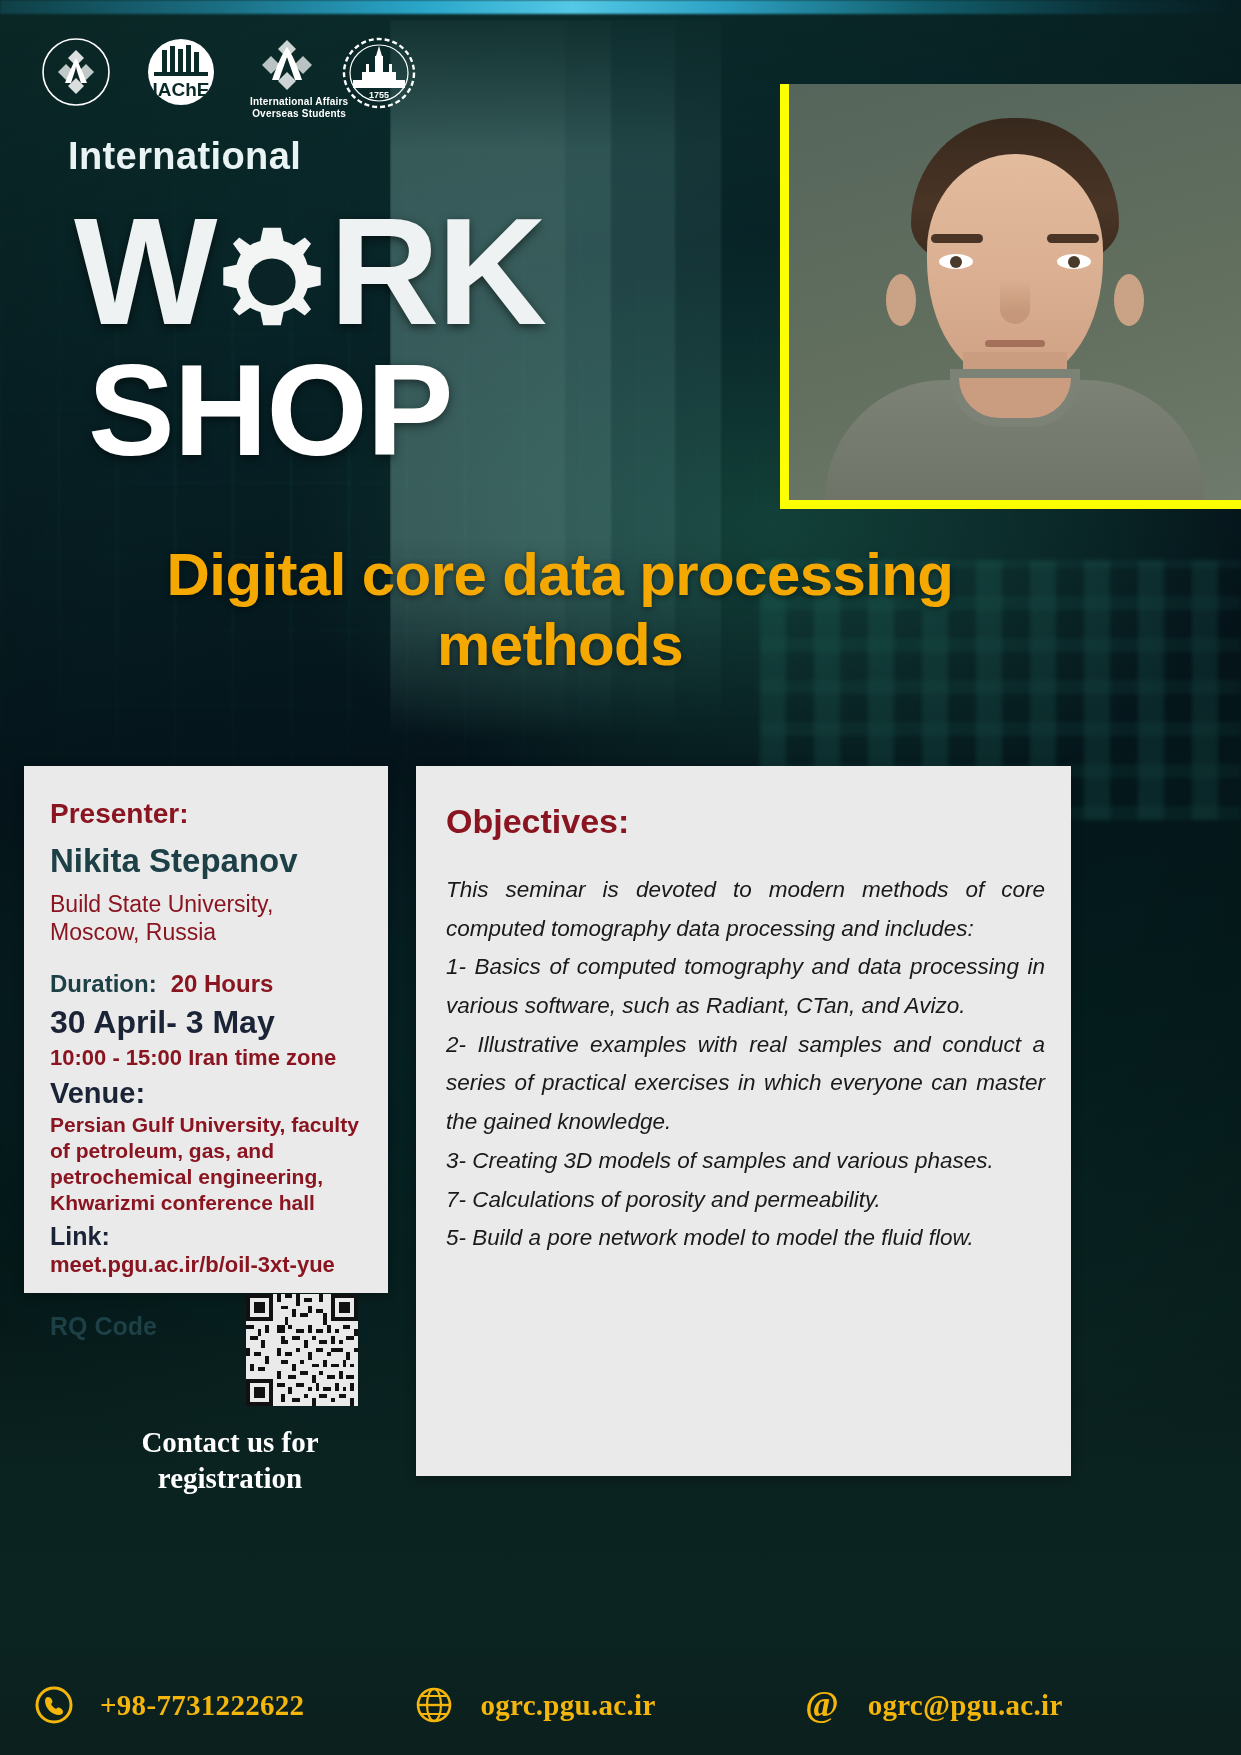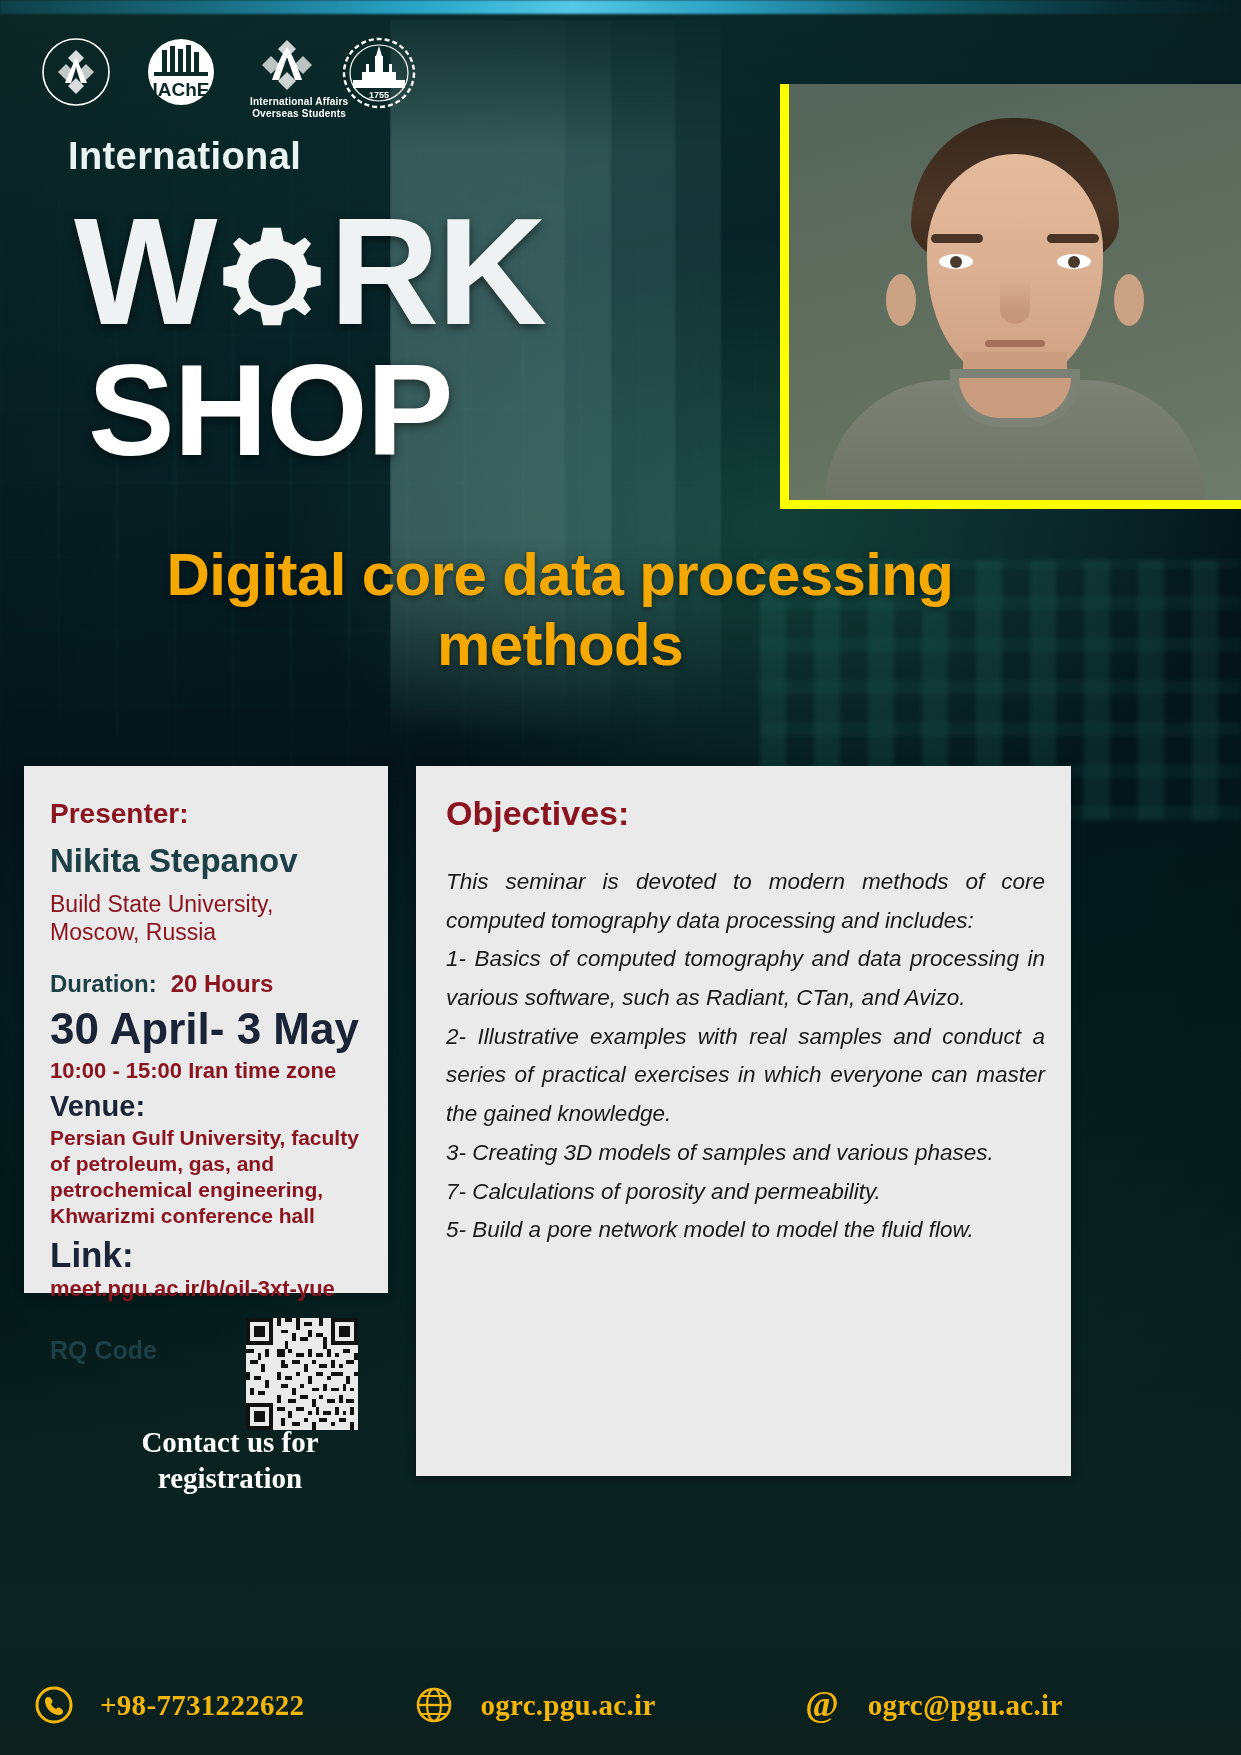--- a/index.html
+++ b/index.html
@@ -158,36 +158,36 @@
     background:#eaeaea;
     box-shadow:0 2px 10px rgba(0,0,0,.3);
     padding:32px 22px 16px 26px;
   }
   .lbl-presenter{ color:#8a1520; font-size:28px; font-weight:bold; margin-bottom:12px; }
   .val-name{ color:#1d4047; font-size:33px; font-weight:bold; margin-bottom:10px; }
   .val-affil{ color:#8a1520; font-size:23px; line-height:1.22; margin-bottom:10px; }
   .row-duration{ display:flex; align-items:baseline; gap:14px; margin-bottom:6px;margin-top:24px; }
   .lbl-duration{ color:#1d4047; font-size:24px; font-weight:bold; }
   .val-duration{ color:#8a1520; font-size:24px; font-weight:bold; }
-  .val-dates{ color:#1b2436; font-size:44px; font-weight:bold; margin-bottom:4px; }
+  .val-dates{ color:#1b2436; font-size:32px; font-weight:bold; margin-bottom:4px; }
   .val-time{ color:#8a1520; font-size:22px; font-weight:bold; margin-bottom:6px; }
   .lbl-venue{ color:#1b2436; font-size:29px; font-weight:bold; margin-bottom:2px; }
   .val-venue{ color:#8a1520; font-size:21px; font-weight:bold; line-height:1.24; margin-bottom:6px; }
-  .lbl-link{ color:#1b2436; font-size:35px; font-weight:bold; margin-bottom:1px; }
+  .lbl-link{ color:#1b2436; font-size:25px; font-weight:bold; margin-bottom:1px; }
   .val-link{ color:#8a1520; font-size:22px; font-weight:bold; margin-bottom:16px; }
   .qr-row{ display:flex; align-items:flex-start; gap:0; }
   .lbl-qr{ color:#1d4047; font-size:25px; font-weight:bold; padding-top:18px; }
   .qr{ margin-left:auto; width:128px; height:112px; }
 
   
   .card-right{
     position:absolute; left:416px; top:766px; width:655px; height:710px;
     background:#eaeaea;
     box-shadow:0 2px 10px rgba(0,0,0,.3);
-    padding:28px 26px 20px 30px;
+    padding:36px 26px 20px 30px;
   }
   .card-right-bar{
     position:absolute; left:416px; top:828px; width:18px; height:648px;
     background:#123630;
   }
   .lbl-objectives{ color:#8a1520; font-size:34px; font-weight:bold; margin-bottom:30px; }
   .obj-body{ color:#1a1a1a; font-size:22.5px; line-height:1.72; text-align:justify; }
   .obj-body p{ margin:0;font-style:italic; }
   .obj-body p.last{ text-align:left; }
 

